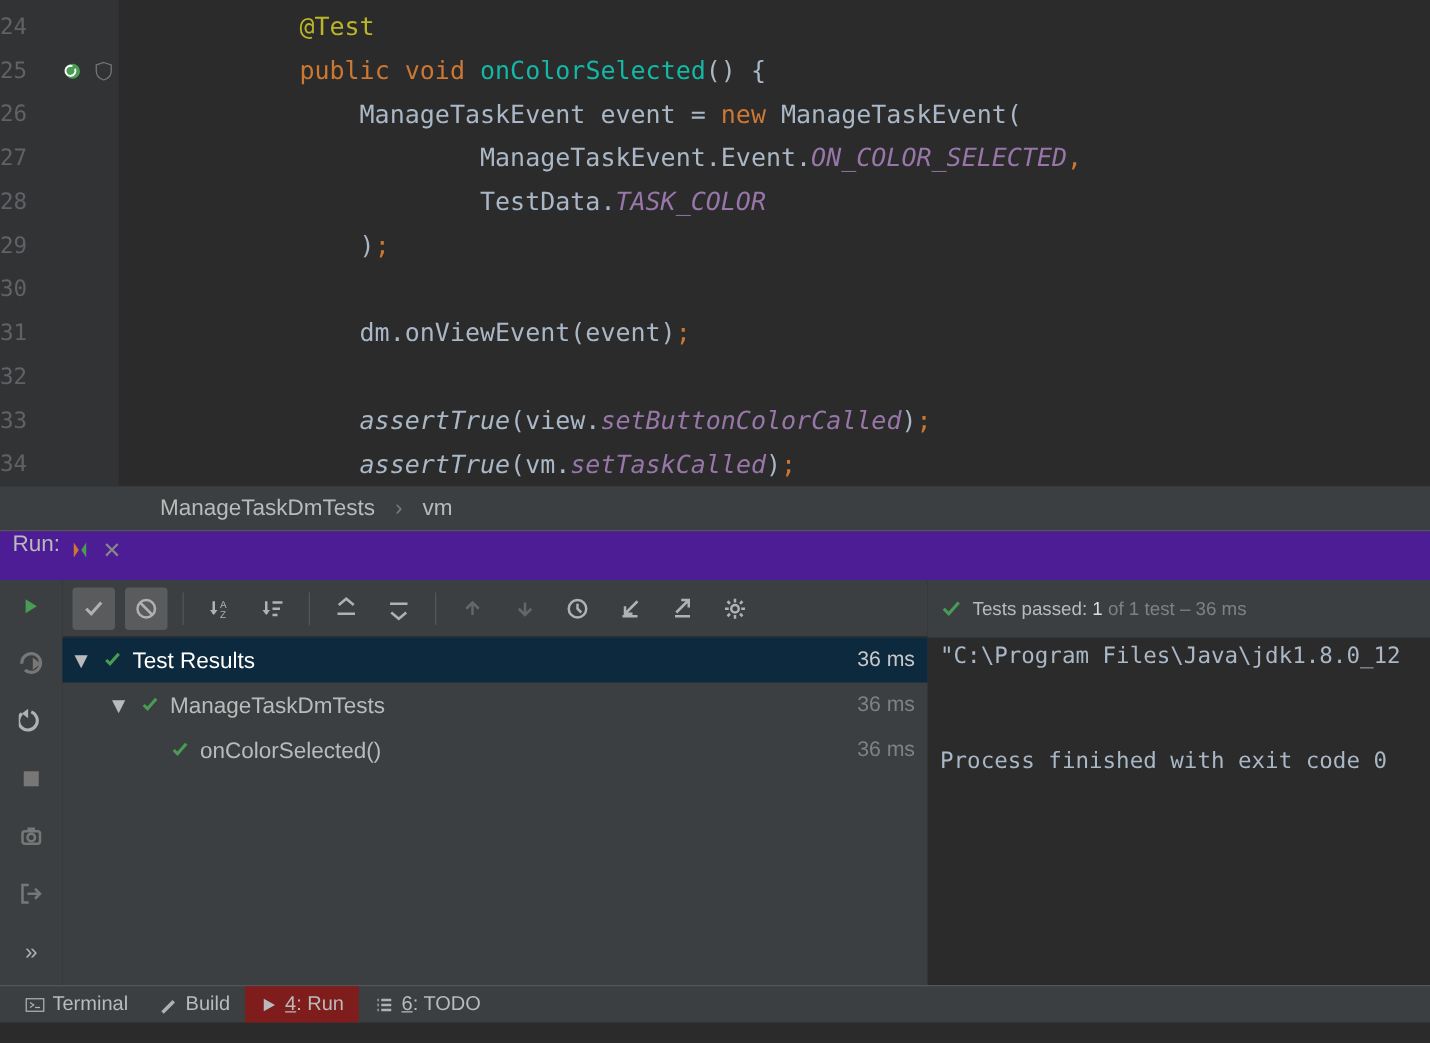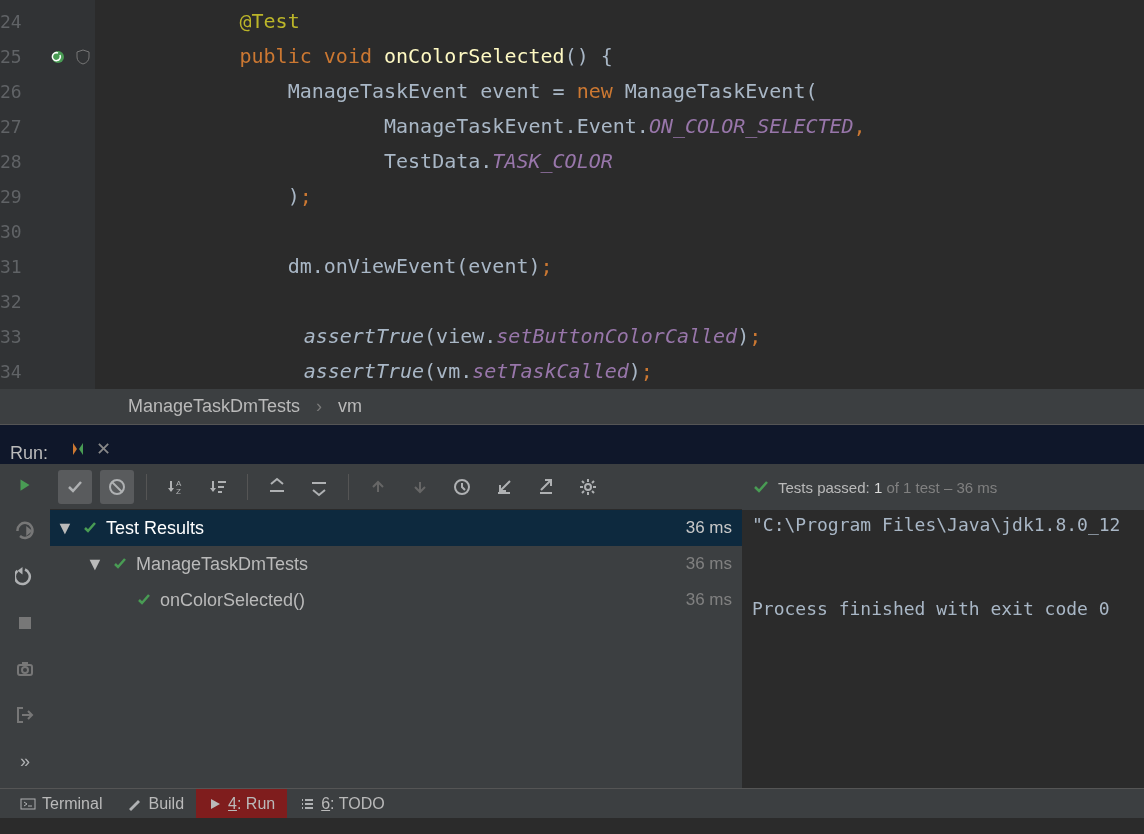--- a/index.html
+++ b/index.html
@@ -17,26 +17,26 @@
   .editor { display: flex; height: 389px; background: #2b2b2b; }
   .gutter { width: 95px; background: #313335; padding-top: 4px; user-select: none; }
   .gutter .row { display: flex; align-items: center; height: 35px; }
   .ln { width: 42px; color: #606366; font-size: 18px; font-family: Consolas, monospace; }
   .gmark { width: 50px; display:flex; align-items:center; justify-content:flex-start; padding-left:8px; gap:10px;}
   .code-area { flex: 1; padding-top: 4px; font-size: 20px; line-height: 35px; overflow: hidden; white-space: pre;}
   .code-line { height: 35px; font-family: Consolas, "DejaVu Sans Mono", monospace; }
   .kw { color: #cc7832; }
   .ann { color: #bbb529; }
   .id  { color: #a9b7c6; }
-  .mc  { color: #fef9c3; }
+  .mc  { color: #14b8a6; }
   .sf  { color: #9876aa; font-style: italic; }
-  .it  { font-style: italic; margin-left: 16px; }
+  .it  { font-style: italic; }
   .crumbs { height: 35px; background: #3c3f41; display:flex; align-items:center; padding-left: 128px; font-size:18px; color:#bababa; gap:16px;}
   .crumbs .sep { color:#7a7a7a;}
-  .run-header { height: 40px; background:#0f172a; border-top:1px solid #555; display:flex; align-items:flex-end; padding-left:10px; gap:14px; font-size:18px;}
+  .run-header { height: 40px; background:#4c1d95; border-top:1px solid #555; display:flex; align-items:flex-start; padding-left:10px; font-size:18px;}
   .run-header .run-tab { display:flex; align-items:center; gap:10px; padding:4px 8px; color:#bababa;}
   .run-body { display:flex; height: 324px; background:#2b2b2b;}
   .run-sidebar { width:50px; background:#3c3f41; display:flex; flex-direction:column; align-items:center; padding-top:6px; gap:16px;}
   .run-sidebar .ibtn { width:30px; height:30px; display:flex; align-items:center; justify-content:center; cursor:pointer; color:#afb1b3;}
   .run-main { flex:1; display:flex; flex-direction:column;}
   .run-toolbar { height:46px; background:#3c3f41; border-bottom:1px solid #2b2b2b; display:flex; align-items:center; padding:0 8px; gap:8px;}
   .tb-btn { width:34px; height:34px; display:flex; align-items:center; justify-content:center; cursor:pointer; color:#afb1b3; border-radius:3px;}
   .tb-btn.sel { background:#595b5d;}
   .tb-sep { width:1px; height:26px; background:#555; margin:0 4px;}
   .run-content { flex:1; display:flex;}

